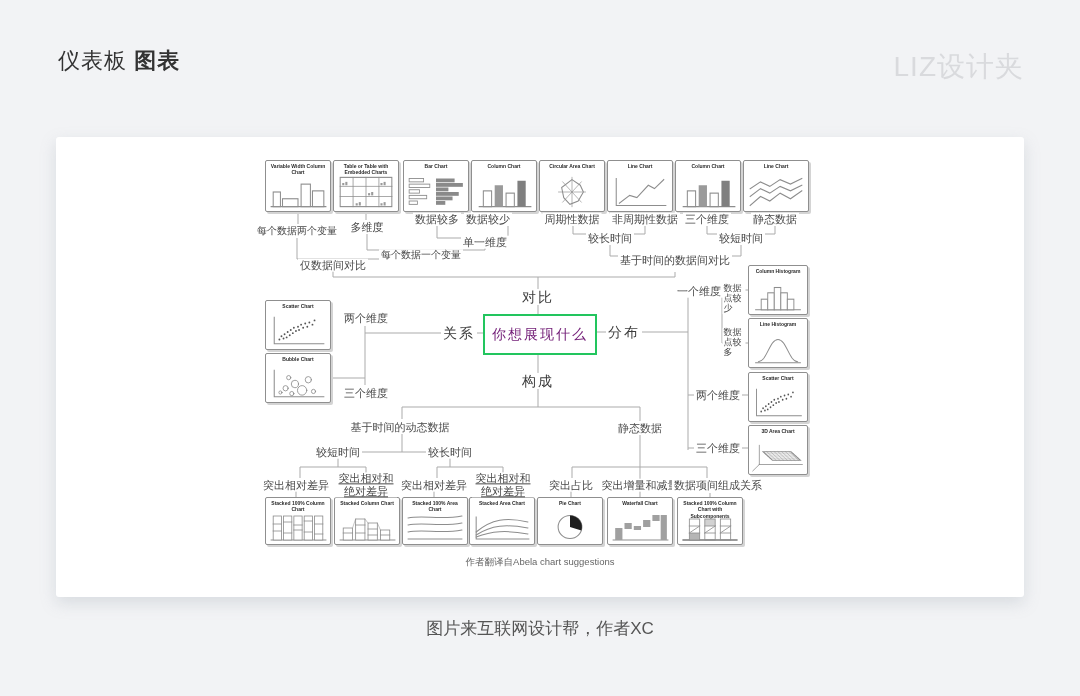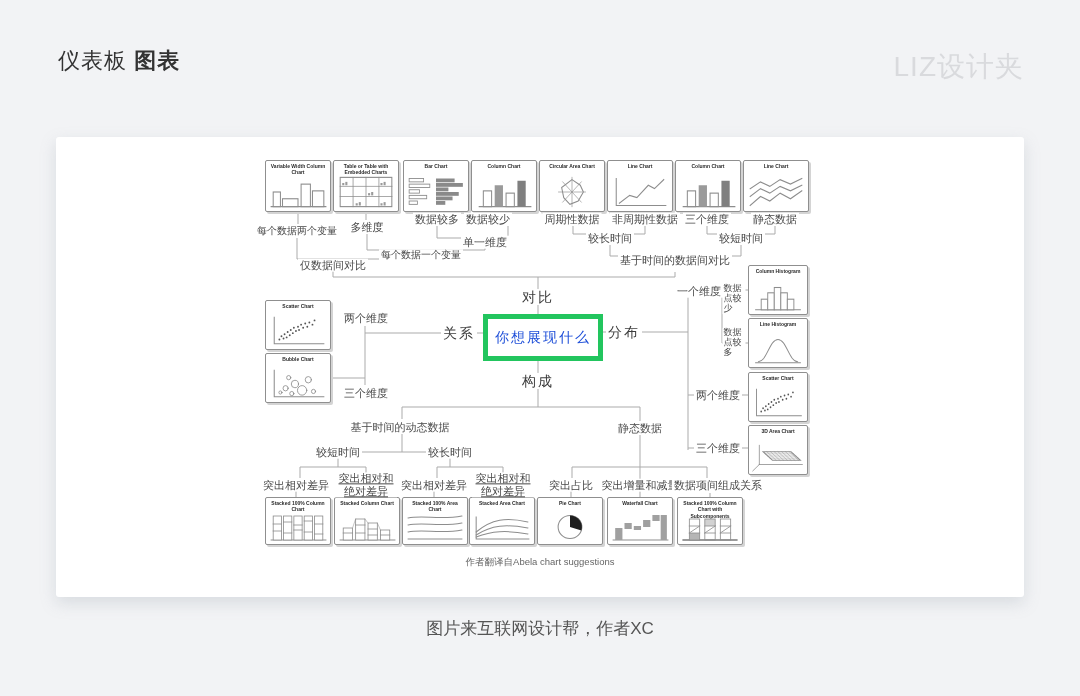--- a/index.html
+++ b/index.html
@@ -23,23 +23,23 @@
     position:absolute;transform:translate(-50%,-50%);
     font-size:11px;line-height:1.15;color:#484848;background:#fff;
     padding:0 2px;white-space:nowrap;text-align:center;
   }
   .lb.big{font-size:14px;color:#3c3c3c;letter-spacing:2px;}
   .lb.small{font-size:10px;}
   .lb.tiny{font-size:9px;white-space:normal;width:21px;text-align:left;line-height:1.1;padding:0 1px;}
   .lb.wrap{white-space:normal;width:58px;text-decoration:underline;}
   .qbox{
     position:absolute;left:427px;top:177px;width:110px;height:37px;
-    border:5px solid #22c55e;background:#fff;
+    border:2px solid #22c55e;background:#fff;
     display:flex;align-items:center;justify-content:center;
-    font-size:14px;color:#1d4ed8;letter-spacing:2px;
+    font-size:14px;color:#701a75;letter-spacing:2px;
   }
   .credit{position:absolute;left:484px;top:425px;transform:translate(-50%,-50%);
     font-size:9.5px;color:#666;white-space:nowrap;}
   
   .thumb{
     position:absolute;width:66px;height:52px;background:#fff;
     border:1px solid #8f8f8f;border-radius:2px;
     box-shadow:2px 2px 0 0 #d4d4d4;box-sizing:border-box;
   }
   .thumb.h50{height:50px;}

